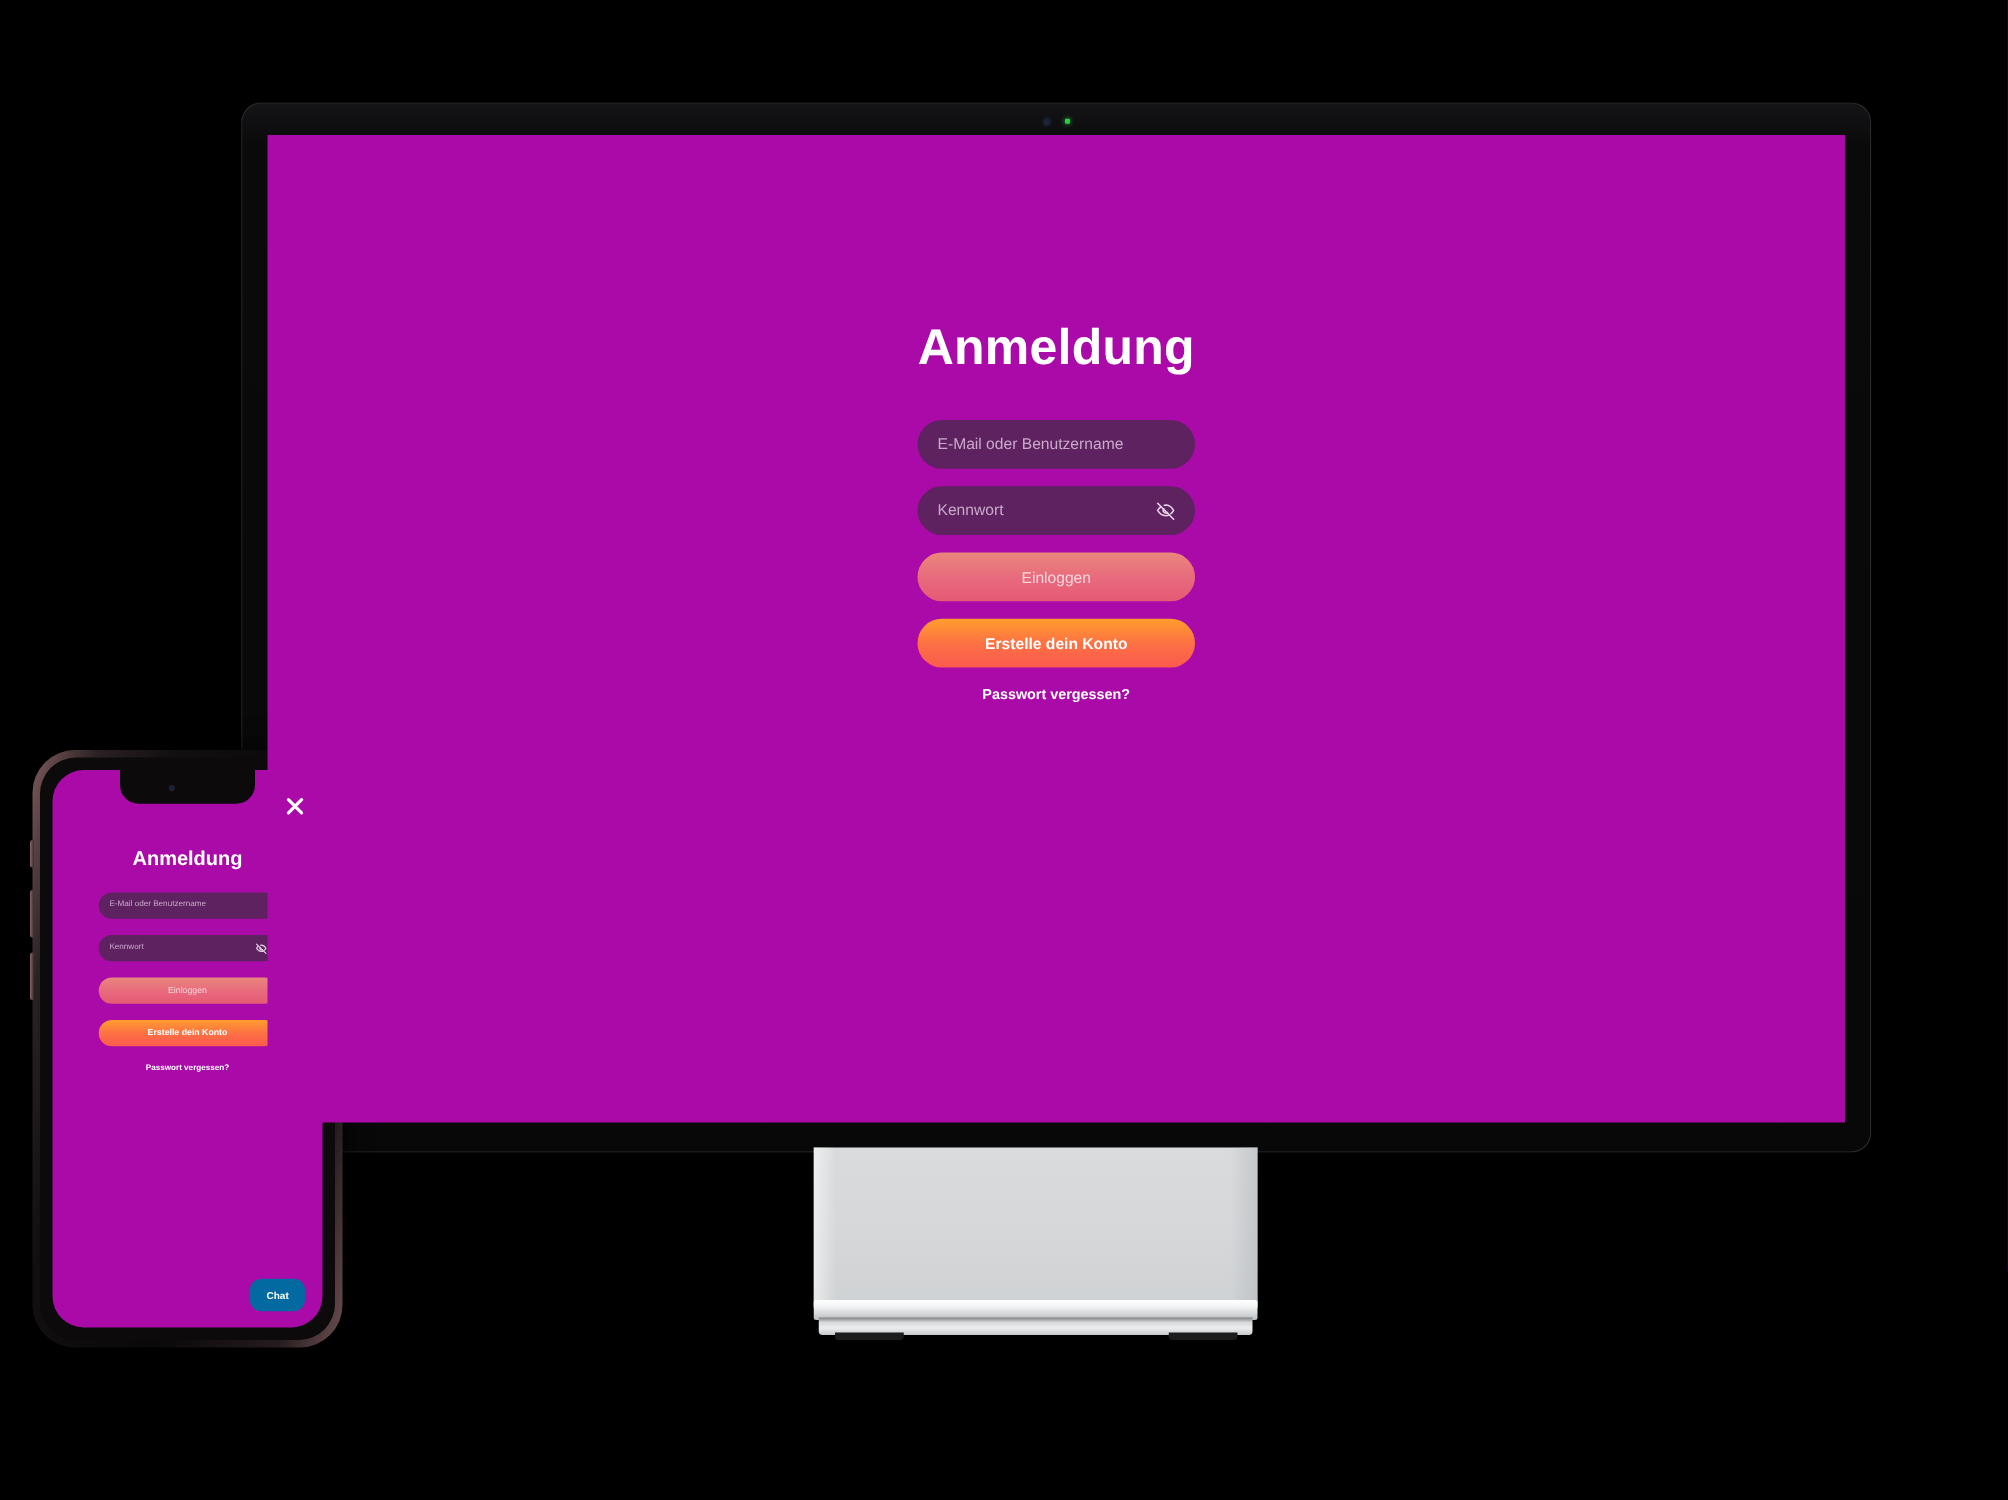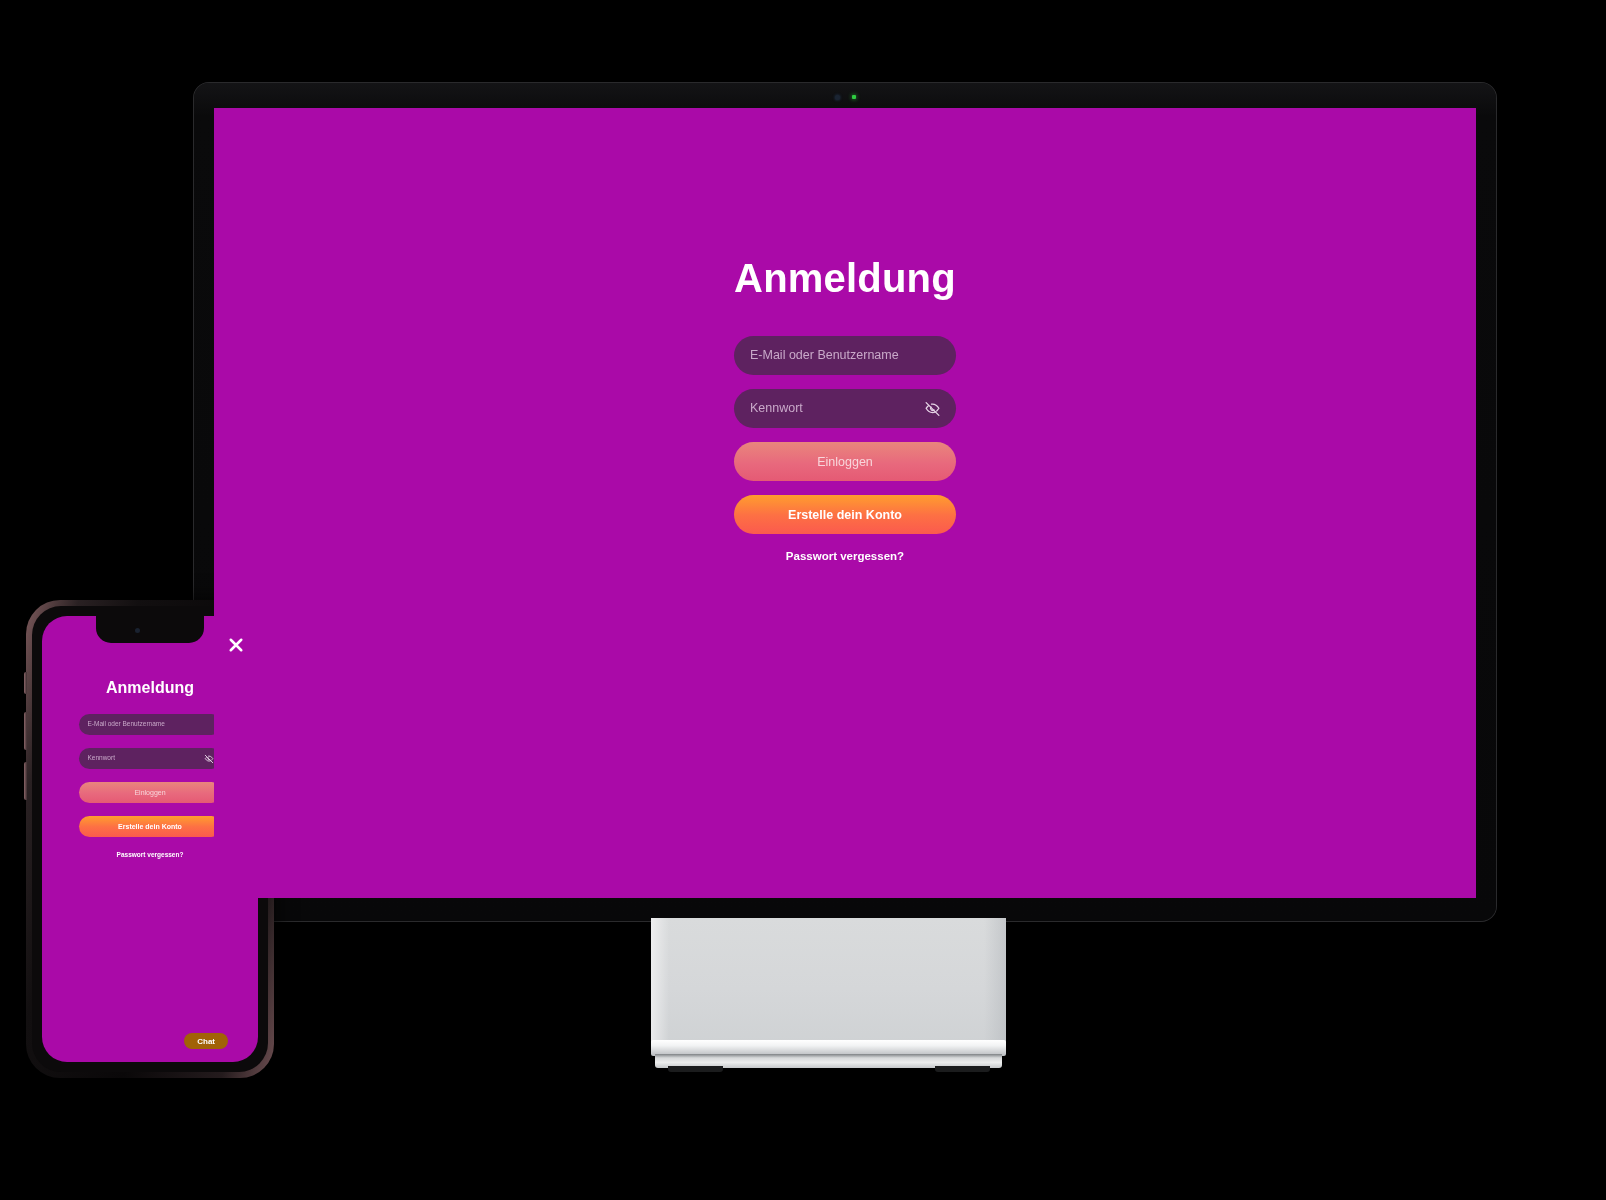--- a/index.html
+++ b/index.html
@@ -381,26 +381,26 @@
     margin-top: 1px;
     text-align: center;
     color: #ffffff;
     font-size: 6.5px;
     font-weight: bold;
     cursor: pointer;
   }
 
   .chat-pill {
     position: absolute;
-    right: 30px;
+    right: 14px;
     bottom: 13px;
-    height: 16px;
+    height: 26px;
     padding: 0 13px;
     border-radius: 9px;
-    background: #a16207;
+    background: #0369a1;
     color: #ffffff;
     font-size: 8px;
     font-weight: bold;
     display: flex;
     align-items: center;
     justify-content: center;
     cursor: pointer;
     z-index: 6;
   }
 </style>

